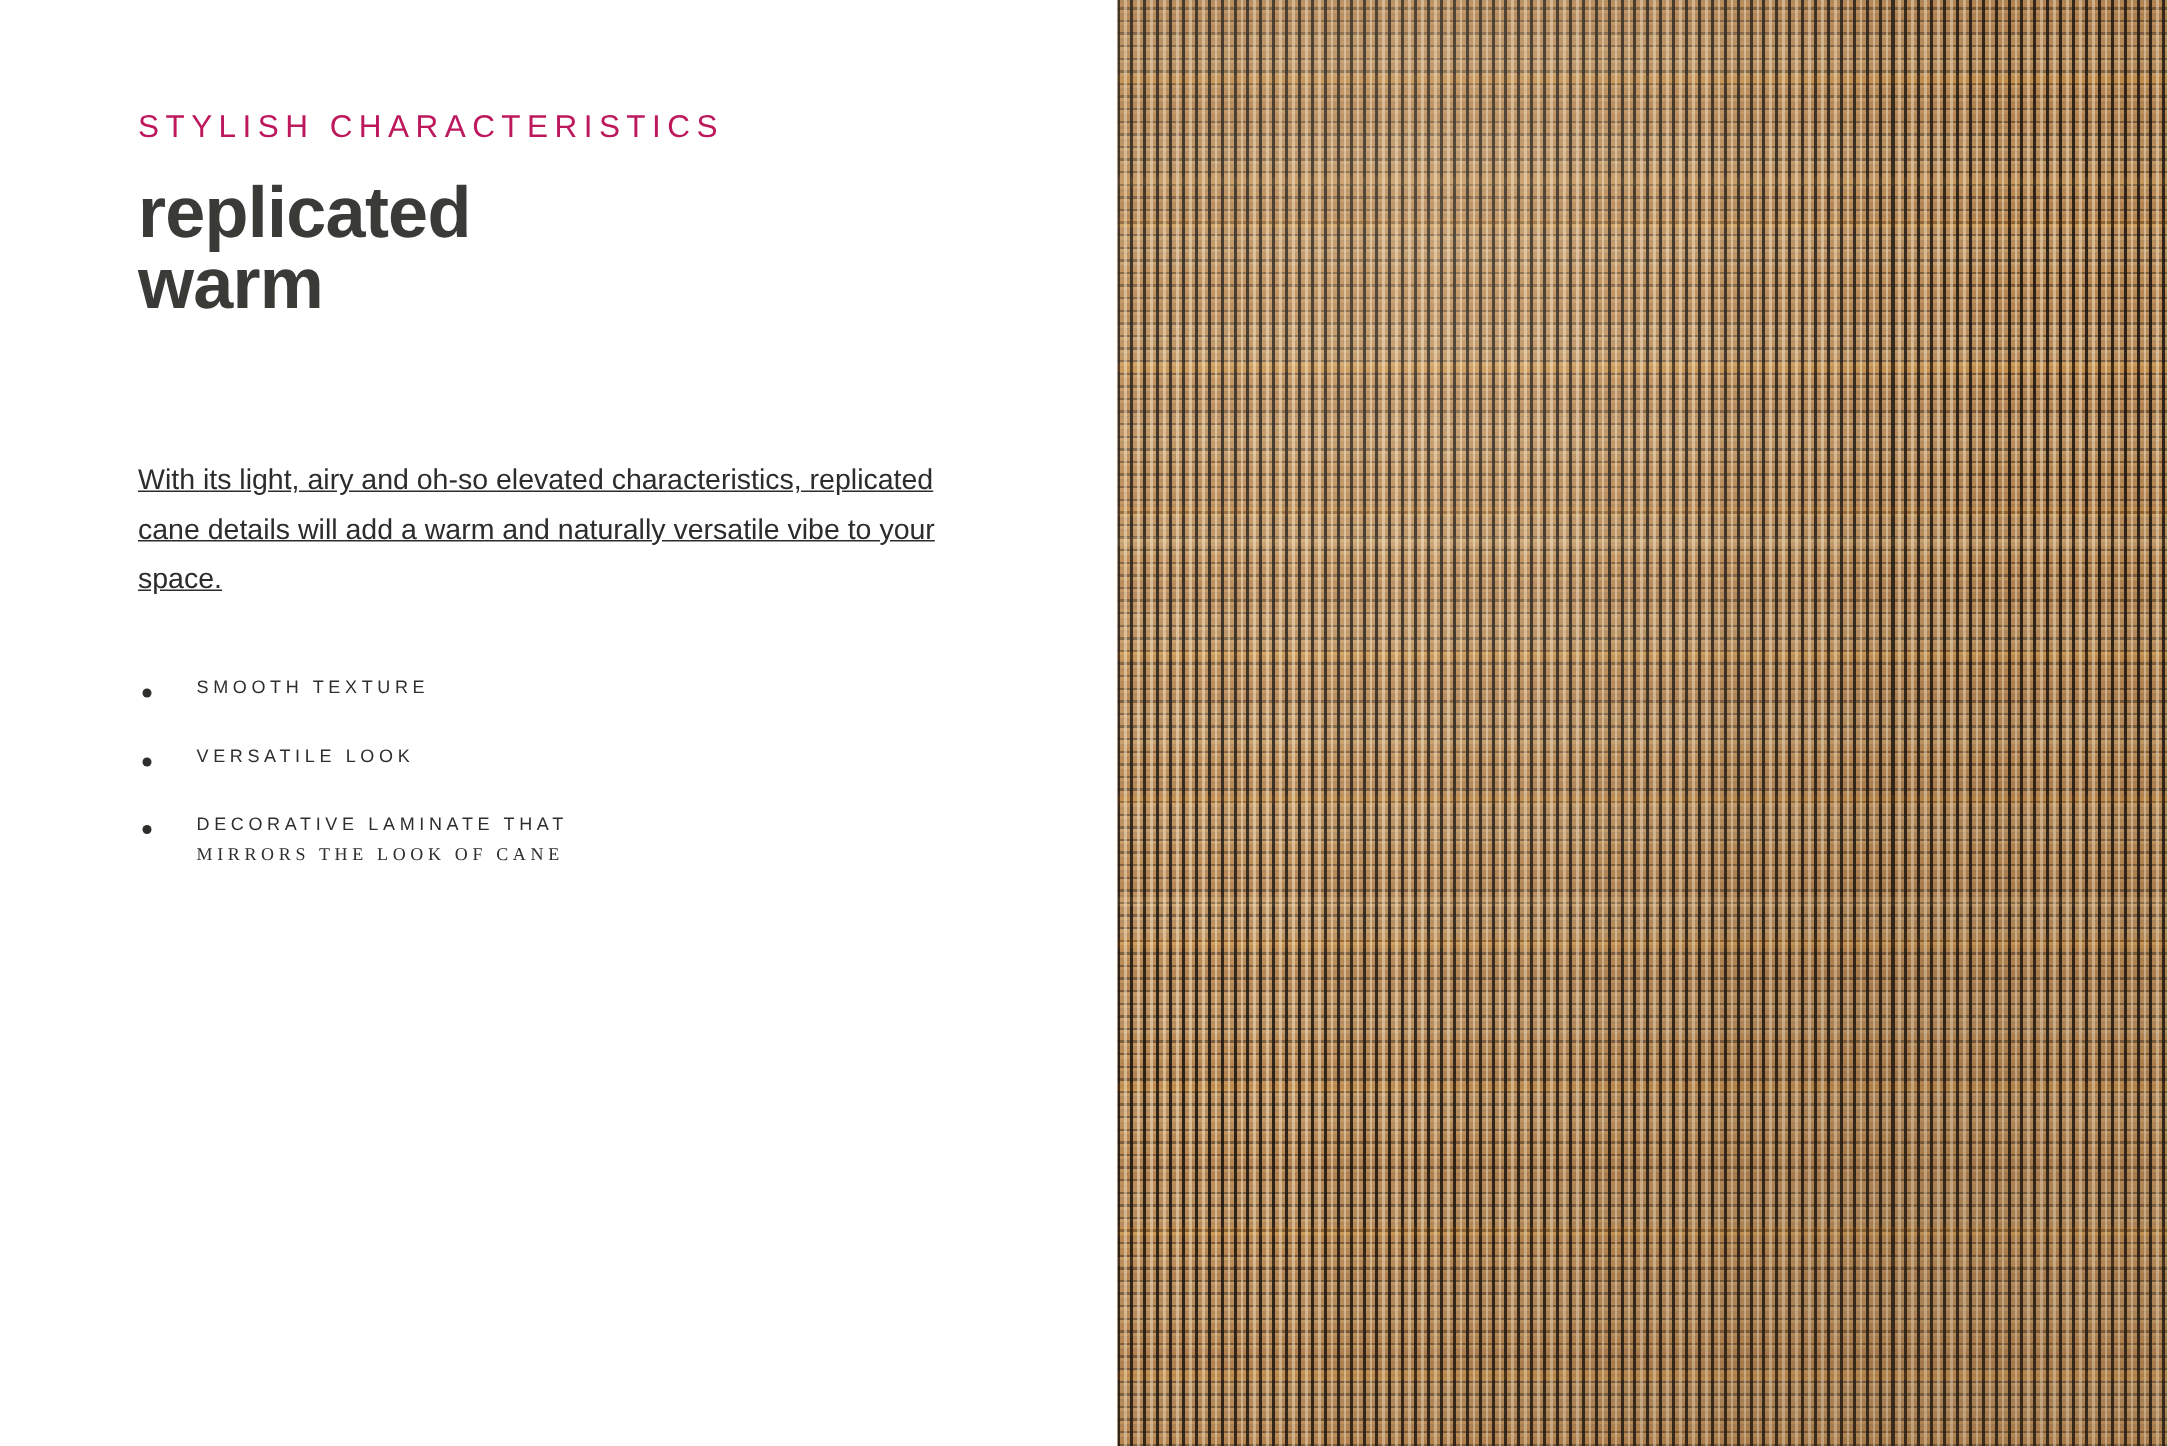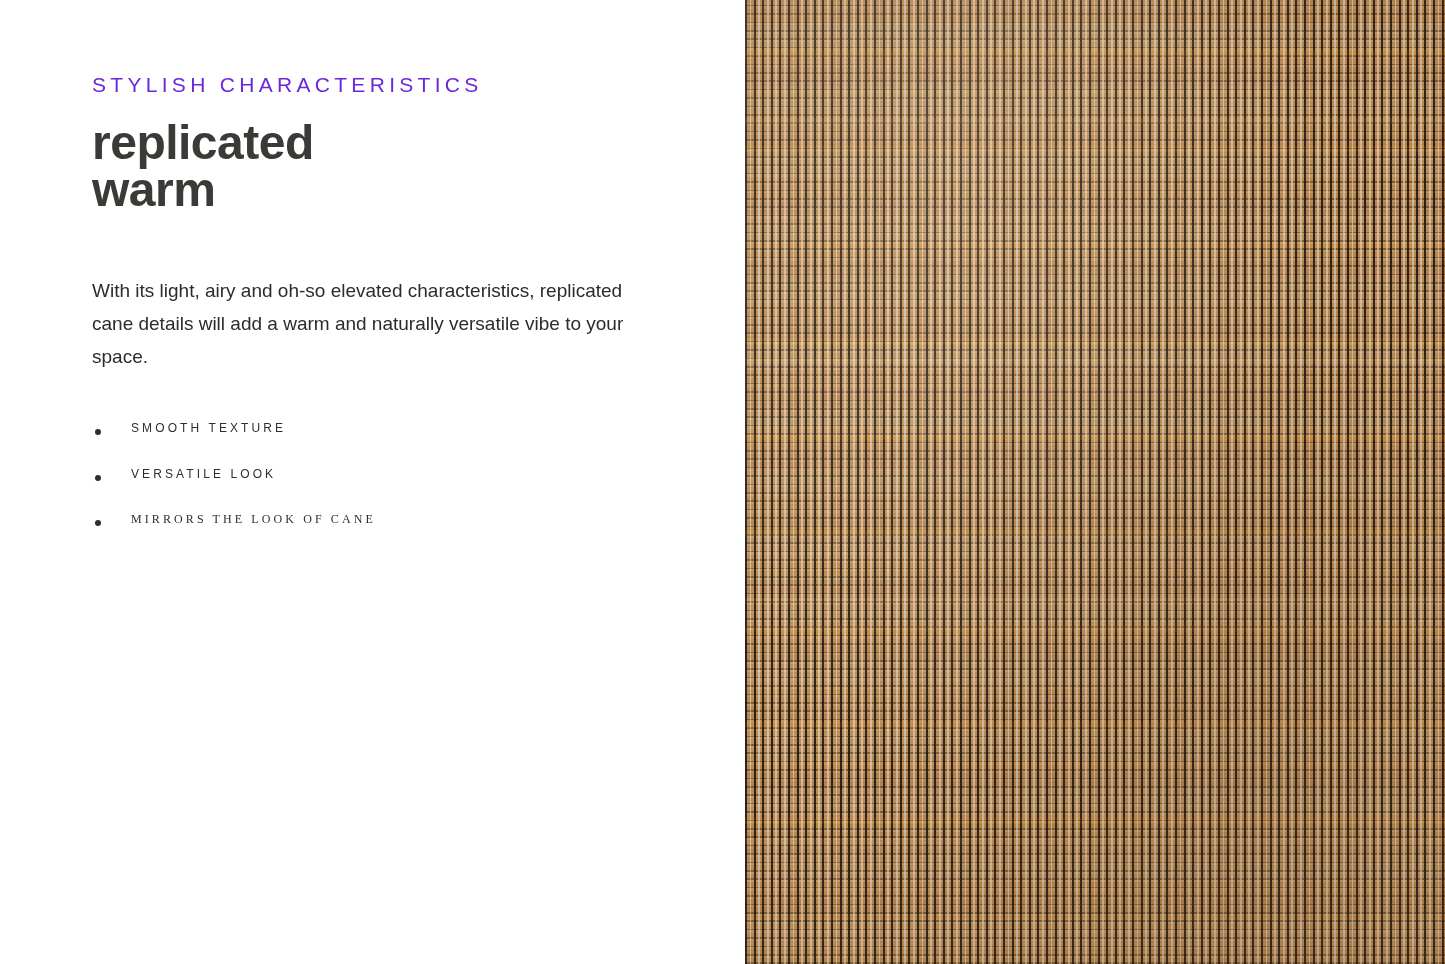--- a/index.html
+++ b/index.html
@@ -29,42 +29,43 @@
   }
   .content {
     position: absolute;
     left: 92px;
     top: 72px;
     width: 580px;
   }
   .eyebrow {
     font-size: 21px;
     letter-spacing: 4.3px;
-    color: #6d28d9;
+    color: #be185d;
     font-weight: 400;
     line-height: 1.2;
     margin: 0 0 22px 0;
     white-space: nowrap;
   }
   .headline {
     font-size: 48px;
     line-height: 0.98;
     font-weight: 700;
     color: #3a3a36;
     letter-spacing: -0.5px;
     margin: 0;
     max-width: 430px;
   }
   .body-copy {
-    margin-top: 62px;
+    margin-top: 92px;
     font-size: 19px;
     line-height: 1.72;
     color: #2c2c2a;
     max-width: 545px;
     font-weight: 400;
+    text-decoration: underline;
   }
   .bullets {
     margin: 46px 0 0 0;
     padding: 0;
     list-style: none;
   }
   .bullets li {
     position: relative;
     padding-left: 39px;
     font-size: 12px;
@@ -182,20 +183,21 @@
         <li>
           <span class="dot"></span>
           <span>SMOOTH TEXTURE</span>
         </li>
         <li>
           <span class="dot"></span>
           <span>VERSATILE LOOK</span>
         </li>
         <li>
           <span class="dot"></span>
+          <span>DECORATIVE LAMINATE THAT</span>
           <span class="line2">MIRRORS THE LOOK OF CANE</span>
         </li>
       </ul>
 
     </div>
   </div>
 
   <div class="right-panel">
     <div class="weave"></div>
     <div class="weave-slubs"></div>

